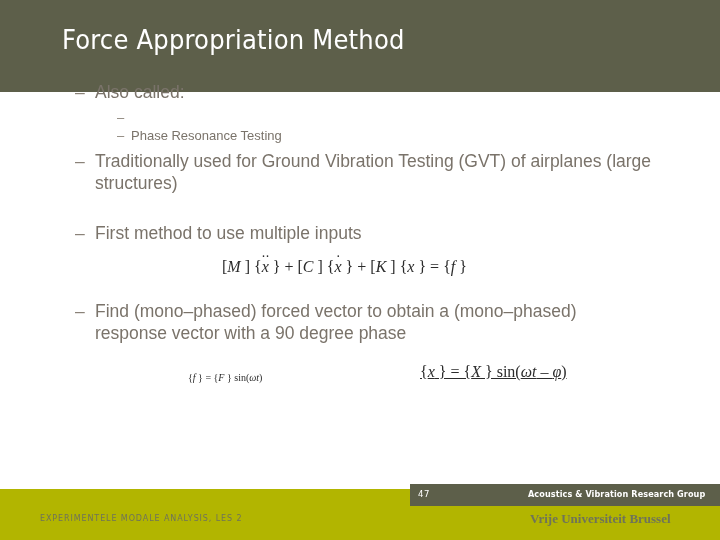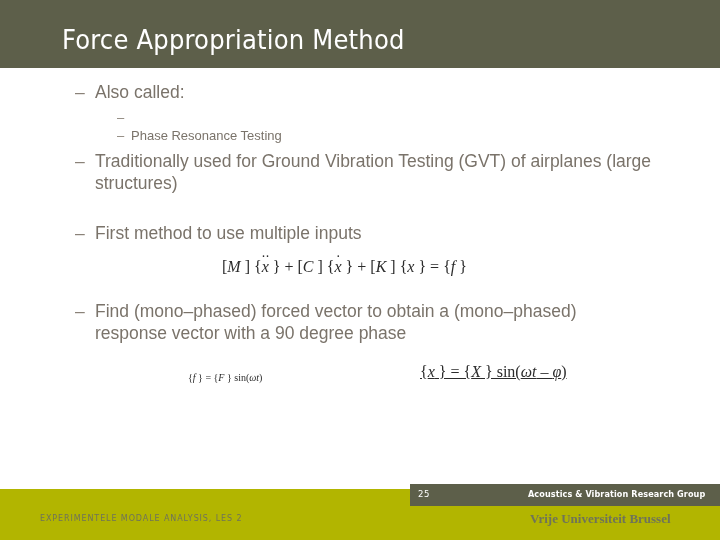--- a/index.html
+++ b/index.html
@@ -13,21 +13,21 @@
     overflow: hidden;
     font-family: "Liberation Sans", sans-serif;
     position: relative;
   }
 
   
   .title-bar {
     position: absolute;
     left: 0; top: 0;
     width: 720px;
-    height: 68px;
+    height: 92px;
     background: #5d5f4a;
   }
   .title-text {
     position: absolute;
     left: 62px;
     top: 24px;
     font-size: 27px;
     font-weight: 400;
     color: #ffffff;
     letter-spacing: 0.2px;
@@ -235,16 +235,16 @@
   </div>
 
   <div class="eq eq-x">
     <span class="brk">{</span><i>x</i><span class="brk"> } = {</span><i>X</i><span class="brk"> } sin(</span><i>ωt</i><span class="brk"> – </span><i>φ</i><span class="brk">)</span>
   </div>
 
 </div>
 
 <div class="footer-yellow"></div>
 <div class="footer-olive"></div>
-<div class="page-number">25</div>
+<div class="page-number">47</div>
 <div class="group-name">Acoustics &amp; Vibration Research Group</div>
 <div class="university">Vrije Universiteit Brussel</div>
 <div class="course-label">EXPERIMENTELE MODALE ANALYSIS, LES 2</div>
 
 </body></html>

